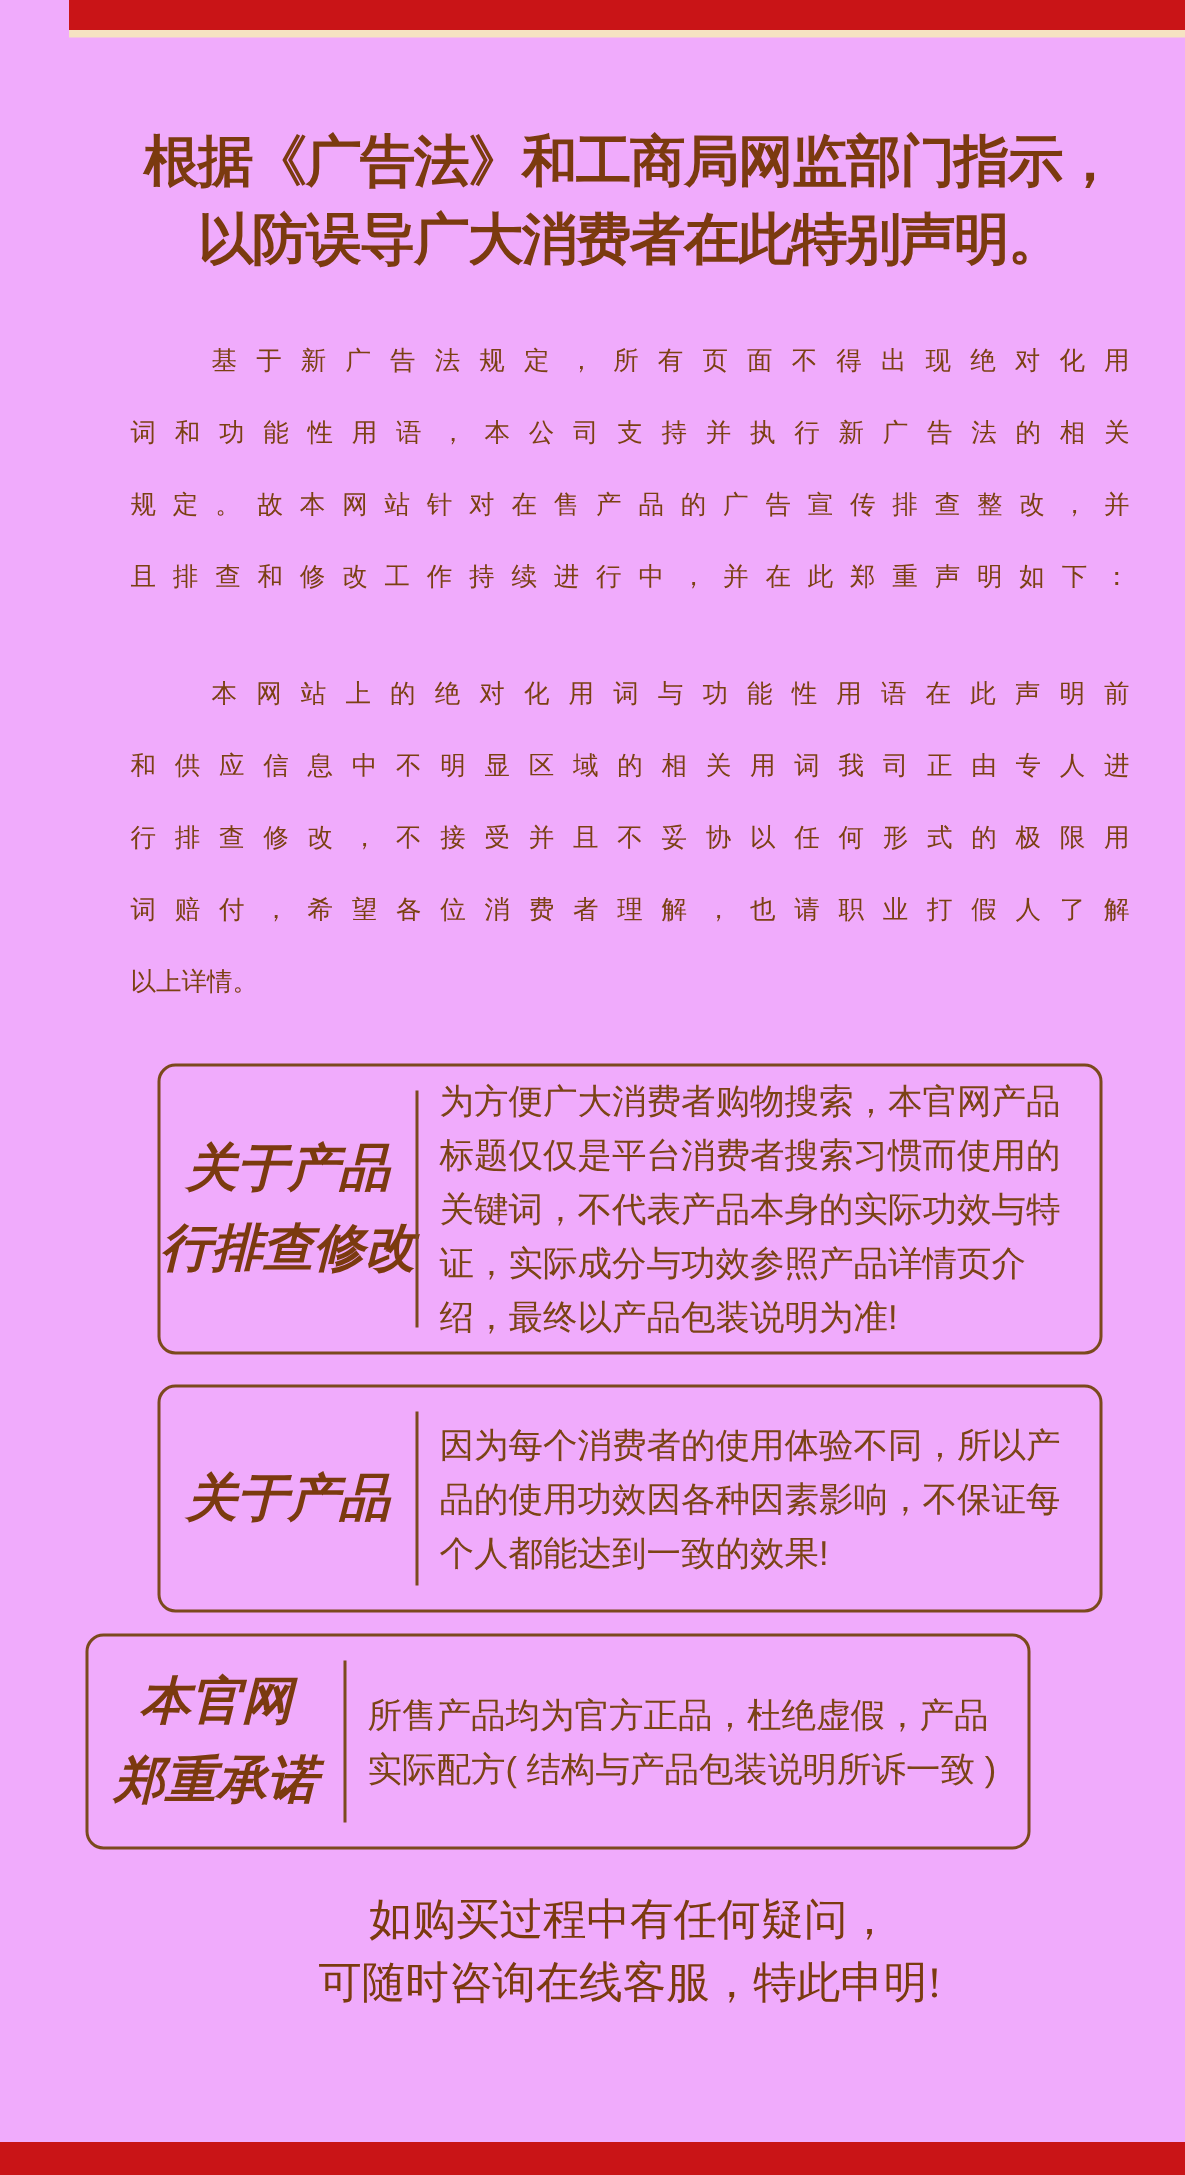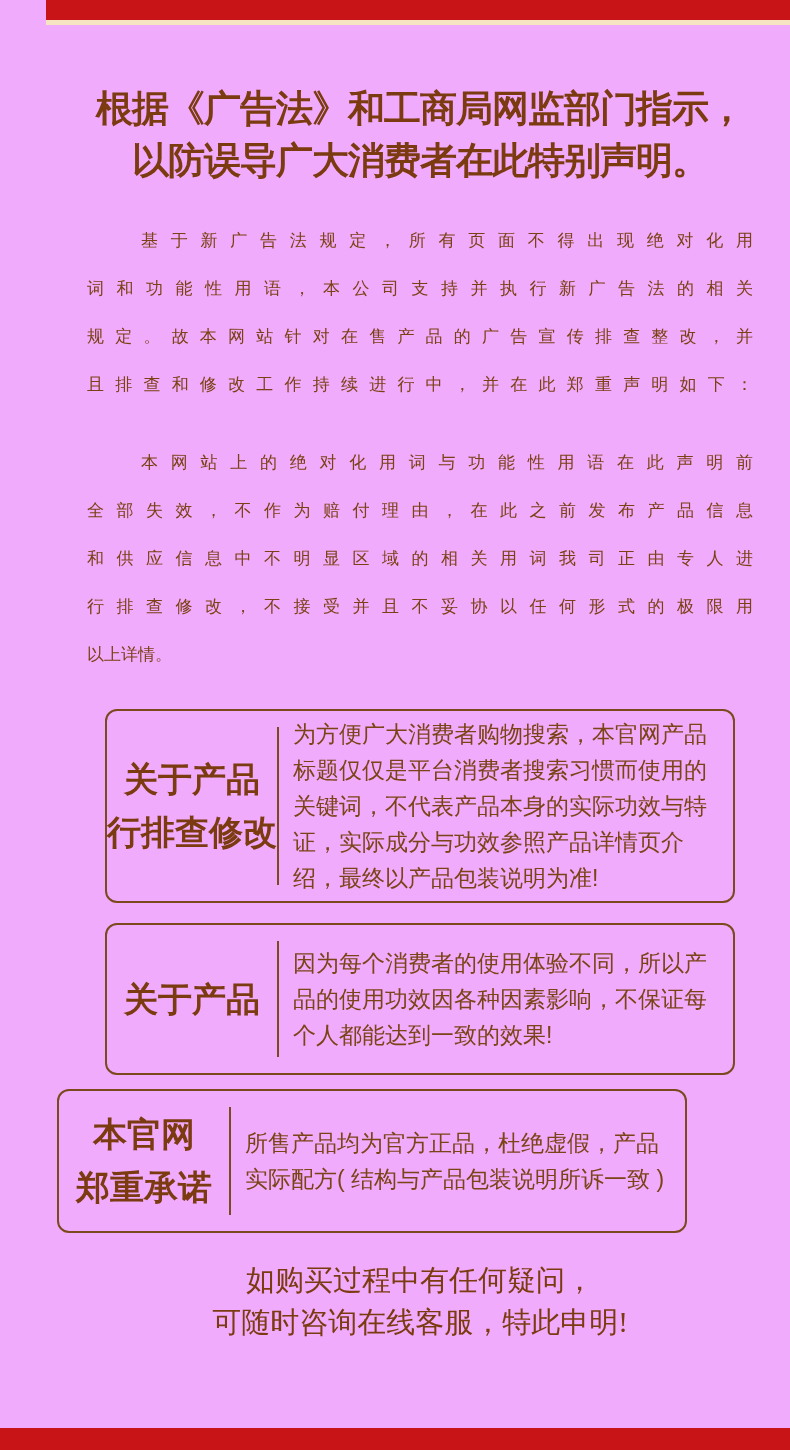--- a/index.html
+++ b/index.html
@@ -45,20 +45,21 @@
   }
   .box-1 { margin-top:30px; height:194px; }
   .box-2 { margin-top:20px; height:152px; }
   .box-3 { margin-top:14px; height:144px;margin-left:11px; }
   .box-label {
     flex:0 0 170px;
     display:flex; flex-direction:column;
     justify-content:center; align-items:center;
     font-size:34px; font-weight:bold; line-height:53px;
     color:#7b3a0f;
+    font-style:italic;
   }
   .box-divider { width:2px; background:#7b491d; margin:16px 0; }
   .box-text {
     flex:1;
     display:flex; align-items:center;
     padding:10px 8px 10px 14px;
     font-family:"Liberation Sans","DejaVu Sans",sans-serif;
     font-size:23px; line-height:36px;
     color:#7b4316;
   }
@@ -84,23 +85,23 @@
 
   <div class="para para-1">
     <div class="jline indent">基于新广告法规定，所有页面不得出现绝对化用</div>
     <div class="jline">词和功能性用语，本公司支持并执行新广告法的相关</div>
     <div class="jline">规定。故本网站针对在售产品的广告宣传排查整改，并</div>
     <div class="jline">且排查和修改工作持续进行中，并在此郑重声明如下：</div>
   </div>
 
   <div class="para para-2">
     <div class="jline indent">本网站上的绝对化用词与功能性用语在此声明前</div>
-    <div class="jline">全部失效，不作为赔付理由，在此之前发布产品信息</div>
     <div class="jline">和供应信息中不明显区域的相关用词我司正由专人进</div>
     <div class="jline">行排查修改，不接受并且不妥协以任何形式的极限用</div>
+    <div class="jline">词赔付，希望各位消费者理解，也请职业打假人了解</div>
     <div class="plain">以上详情。</div>
   </div>
 
   <div class="box box-1">
     <div class="box-label">
       <div>关于产品</div>
       <div>行排查修改</div>
     </div>
     <div class="box-divider"></div>
     <div class="box-text">

